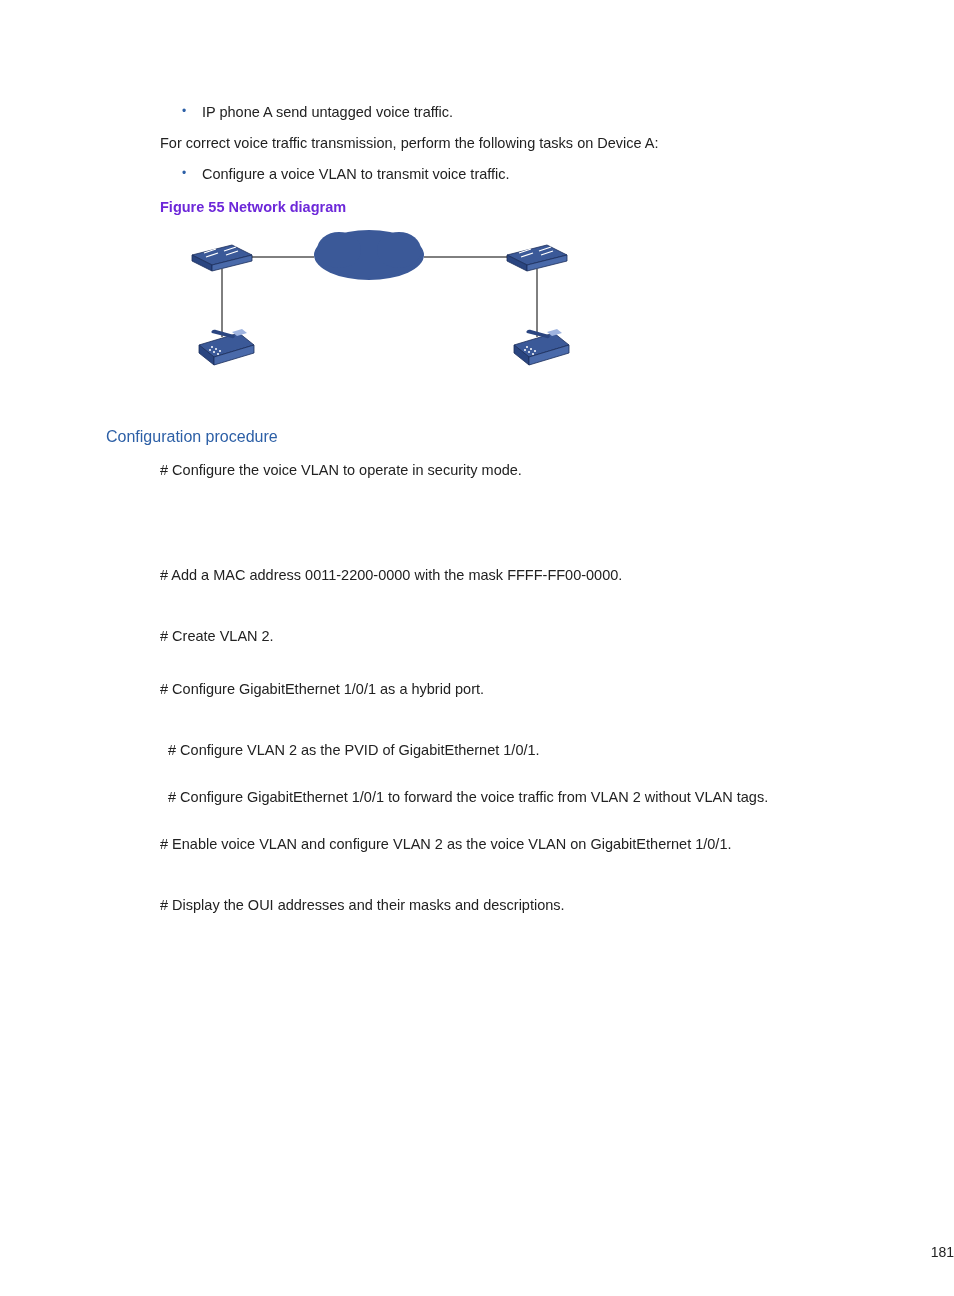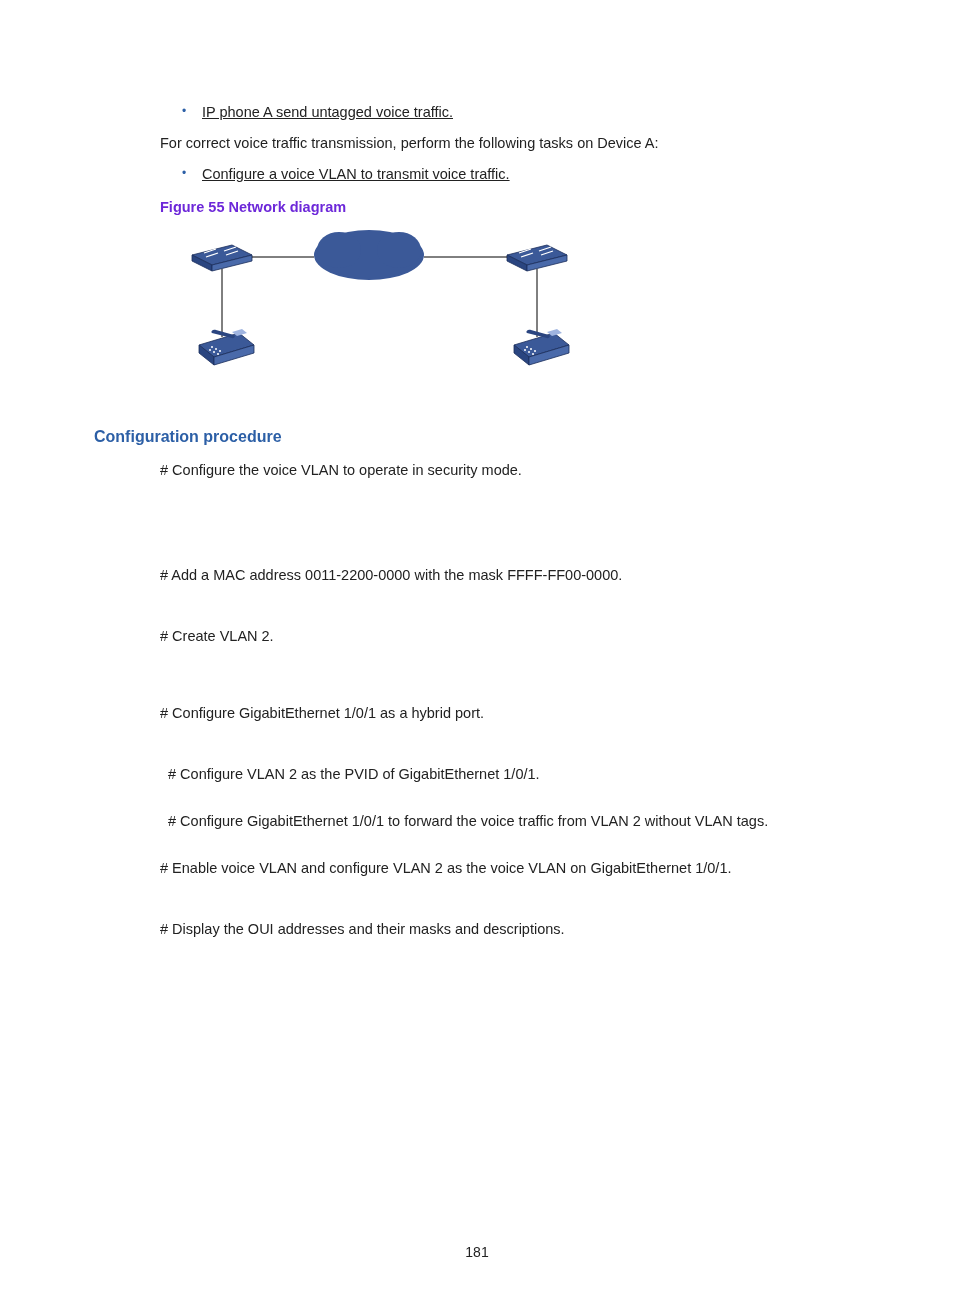--- a/index.html
+++ b/index.html
@@ -23,21 +23,20 @@
   ul.bullets {
     list-style: none;
     padding-left: 22px;
     margin: 0 0 10px 0;
   }
   ul.bullets li {
     position: relative;
     padding-left: 20px;
     margin: 2px 0 10px 0;
     line-height: 1.45;
-    text-decoration: underline;
   }
   ul.bullets li::before {
     content: "•";
     color: #2c5fa6;
     font-size: 12px;
     position: absolute;
     left: 0;
     top: 1px;
   }
   .para {
@@ -45,40 +44,40 @@
     line-height: 1.45;
   }
   .fig-caption {
     color: #6d28d9;
     font-weight: bold;
     margin: 14px 0 10px 0;
     font-size: 14.5px;
   }
   .section-h {
     color: #2c5fa6;
-    font-weight: bold;
+    font-weight: normal;
     font-size: 16px;
-    margin-left: 4px;
+    margin-left: 16px;
     margin-top: 40px;
     margin-bottom: 14px;
   }
   .step {
     margin: 0 0 40px 0;
     line-height: 1.45;
   }
   .step-tight {
     margin: 0 0 26px 8px;
     line-height: 1.45;
   }
   .pagenum {
     position: absolute;
     bottom: 36px;
     left: 0;
     width: 100%;
-    text-align: center;
+    text-align: right;
     font-size: 14px;
   }
   .diagram {
     margin: 6px 0 0 14px;
   }
 </style>
 </head>
 <body>
 
 <div class="page">
@@ -154,21 +153,21 @@
       </svg>
     </div>
 
   </div>
 
   <div class="section-h">Configuration procedure</div>
 
   <div class="content">
     <p class="step" style="margin-bottom:84px"># Configure the voice VLAN to operate in security mode.</p>
     <p class="step"># Add a MAC address 0011-2200-0000 with the mask FFFF-FF00-0000.</p>
-    <p class="step" style="margin-bottom:56px"># Create VLAN 2.</p>
+    <p class="step" style="margin-bottom:32px"># Create VLAN 2.</p>
     <p class="step"># Configure GigabitEthernet 1/0/1 as a hybrid port.</p>
     <p class="step-tight"># Configure VLAN 2 as the PVID of GigabitEthernet 1/0/1.</p>
     <p class="step-tight"># Configure GigabitEthernet 1/0/1 to forward the voice traffic from VLAN 2 without VLAN tags.</p>
     <p class="step"># Enable voice VLAN and configure VLAN 2 as the voice VLAN on GigabitEthernet 1/0/1.</p>
   </div>
 
 
   <div class="content">
     <p class="step"># Display the OUI addresses and their masks and descriptions.</p>
   </div>

